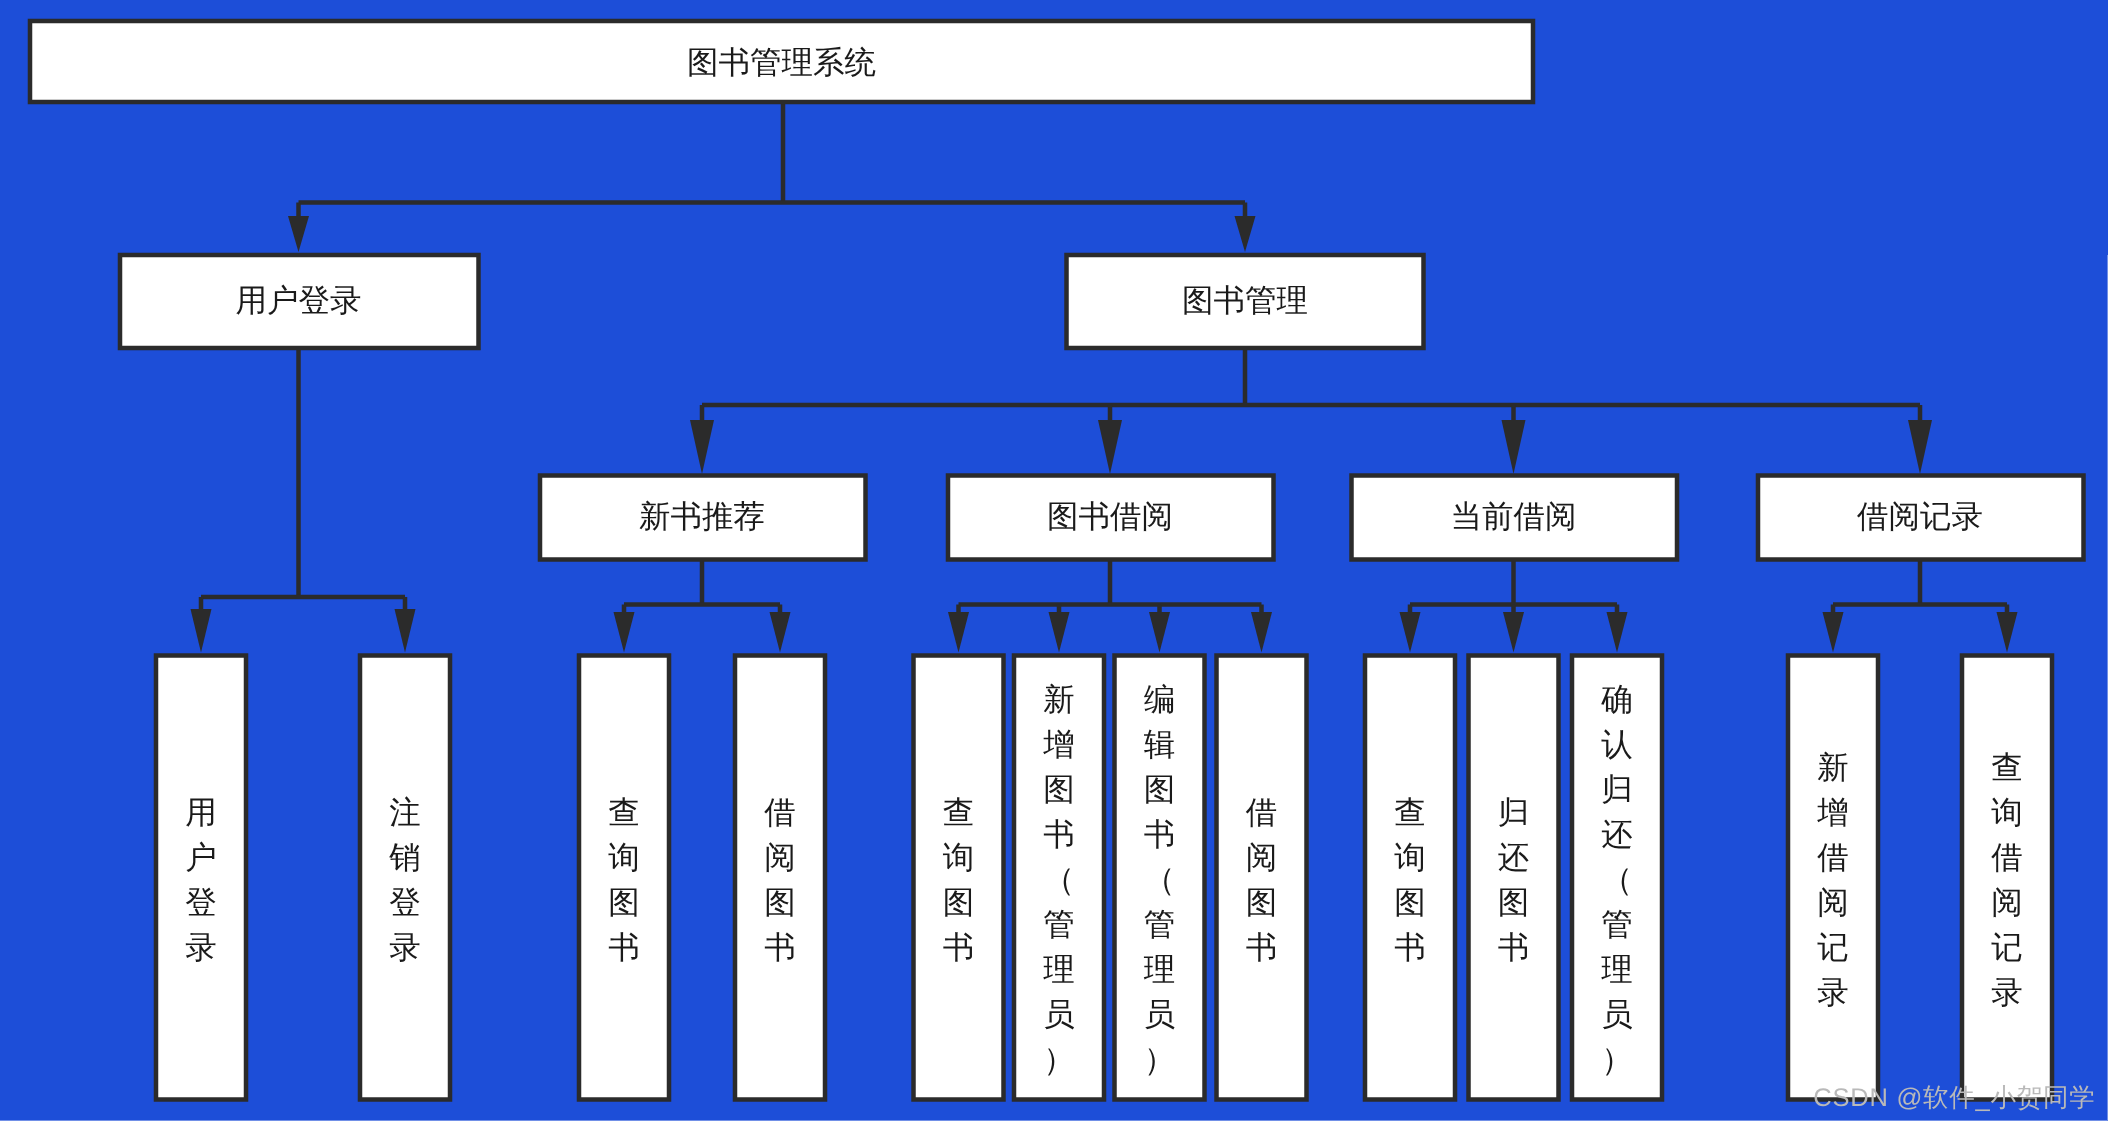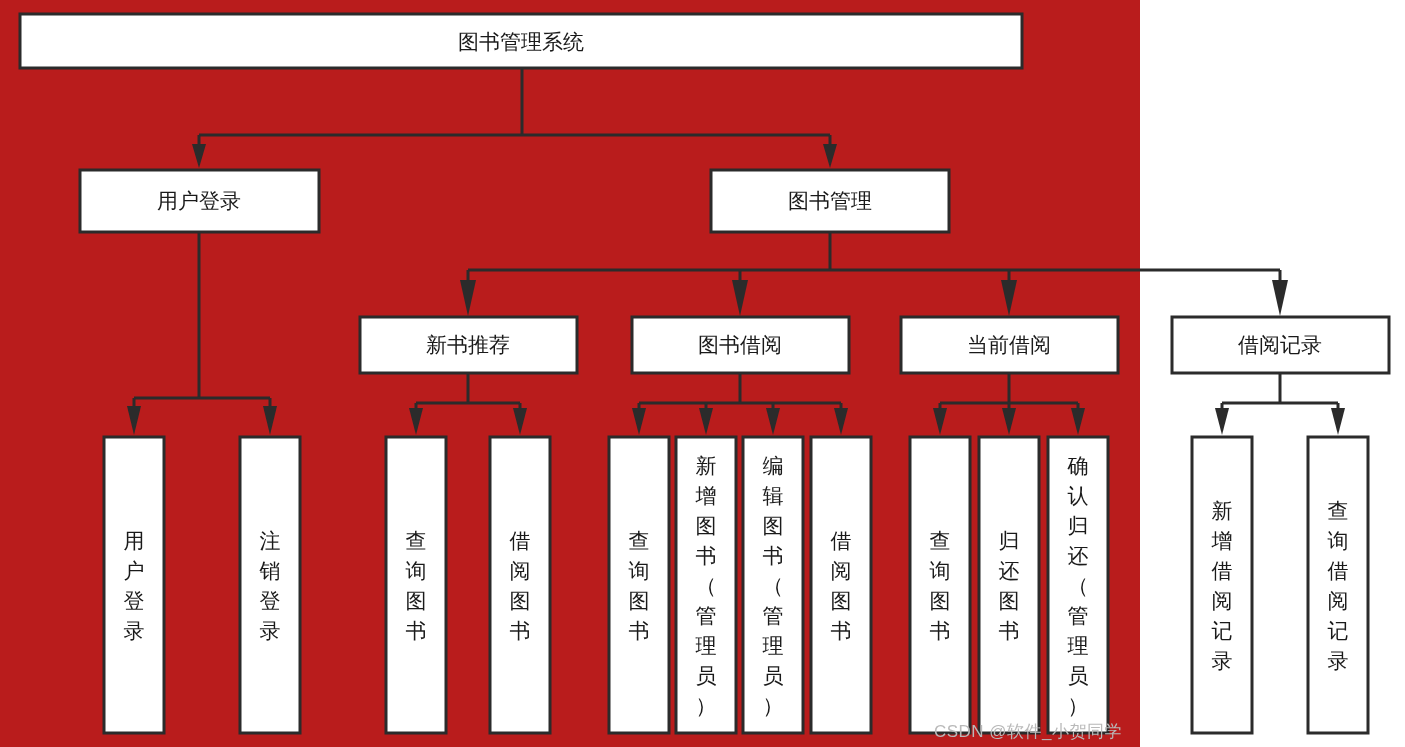--- a/index.html
+++ b/index.html
@@ -8,23 +8,23 @@
     background: #ffffff;
   }
   body {
     width: 1405px;
     height: 747px;
     font-family: "Liberation Sans", "DejaVu Sans", sans-serif;
     overflow: hidden;
   }
   #diagram-root {
     position: relative;
-    width: 1140px;
+    width: 1405px;
     height: 747px;
-    background: #b91c1c;
+    background: #1d4ed8;
   }
   svg#diagram-svg {
     position: absolute;
     left: 0;
     top: 0;
     width: 1405px;
     height: 747px;
   }
   .node-box {
     fill: #ffffff;
@@ -48,21 +48,21 @@
     dominant-baseline: middle;
   }
   .node-label-v {
     font-family: "Liberation Sans", "DejaVu Sans", sans-serif;
     font-size: 21px;
     fill: #1a1a1a;
     text-anchor: middle;
   }
   .watermark {
     position: absolute;
-    right: 18px;
+    right: 8px;
     bottom: 4px;
     font-family: "Liberation Sans", "DejaVu Sans", sans-serif;
     font-size: 17px;
     color: #b9b9b9;
     letter-spacing: 0.5px;
     white-space: nowrap;
     user-select: none;
   }
 </style>
 </head>

